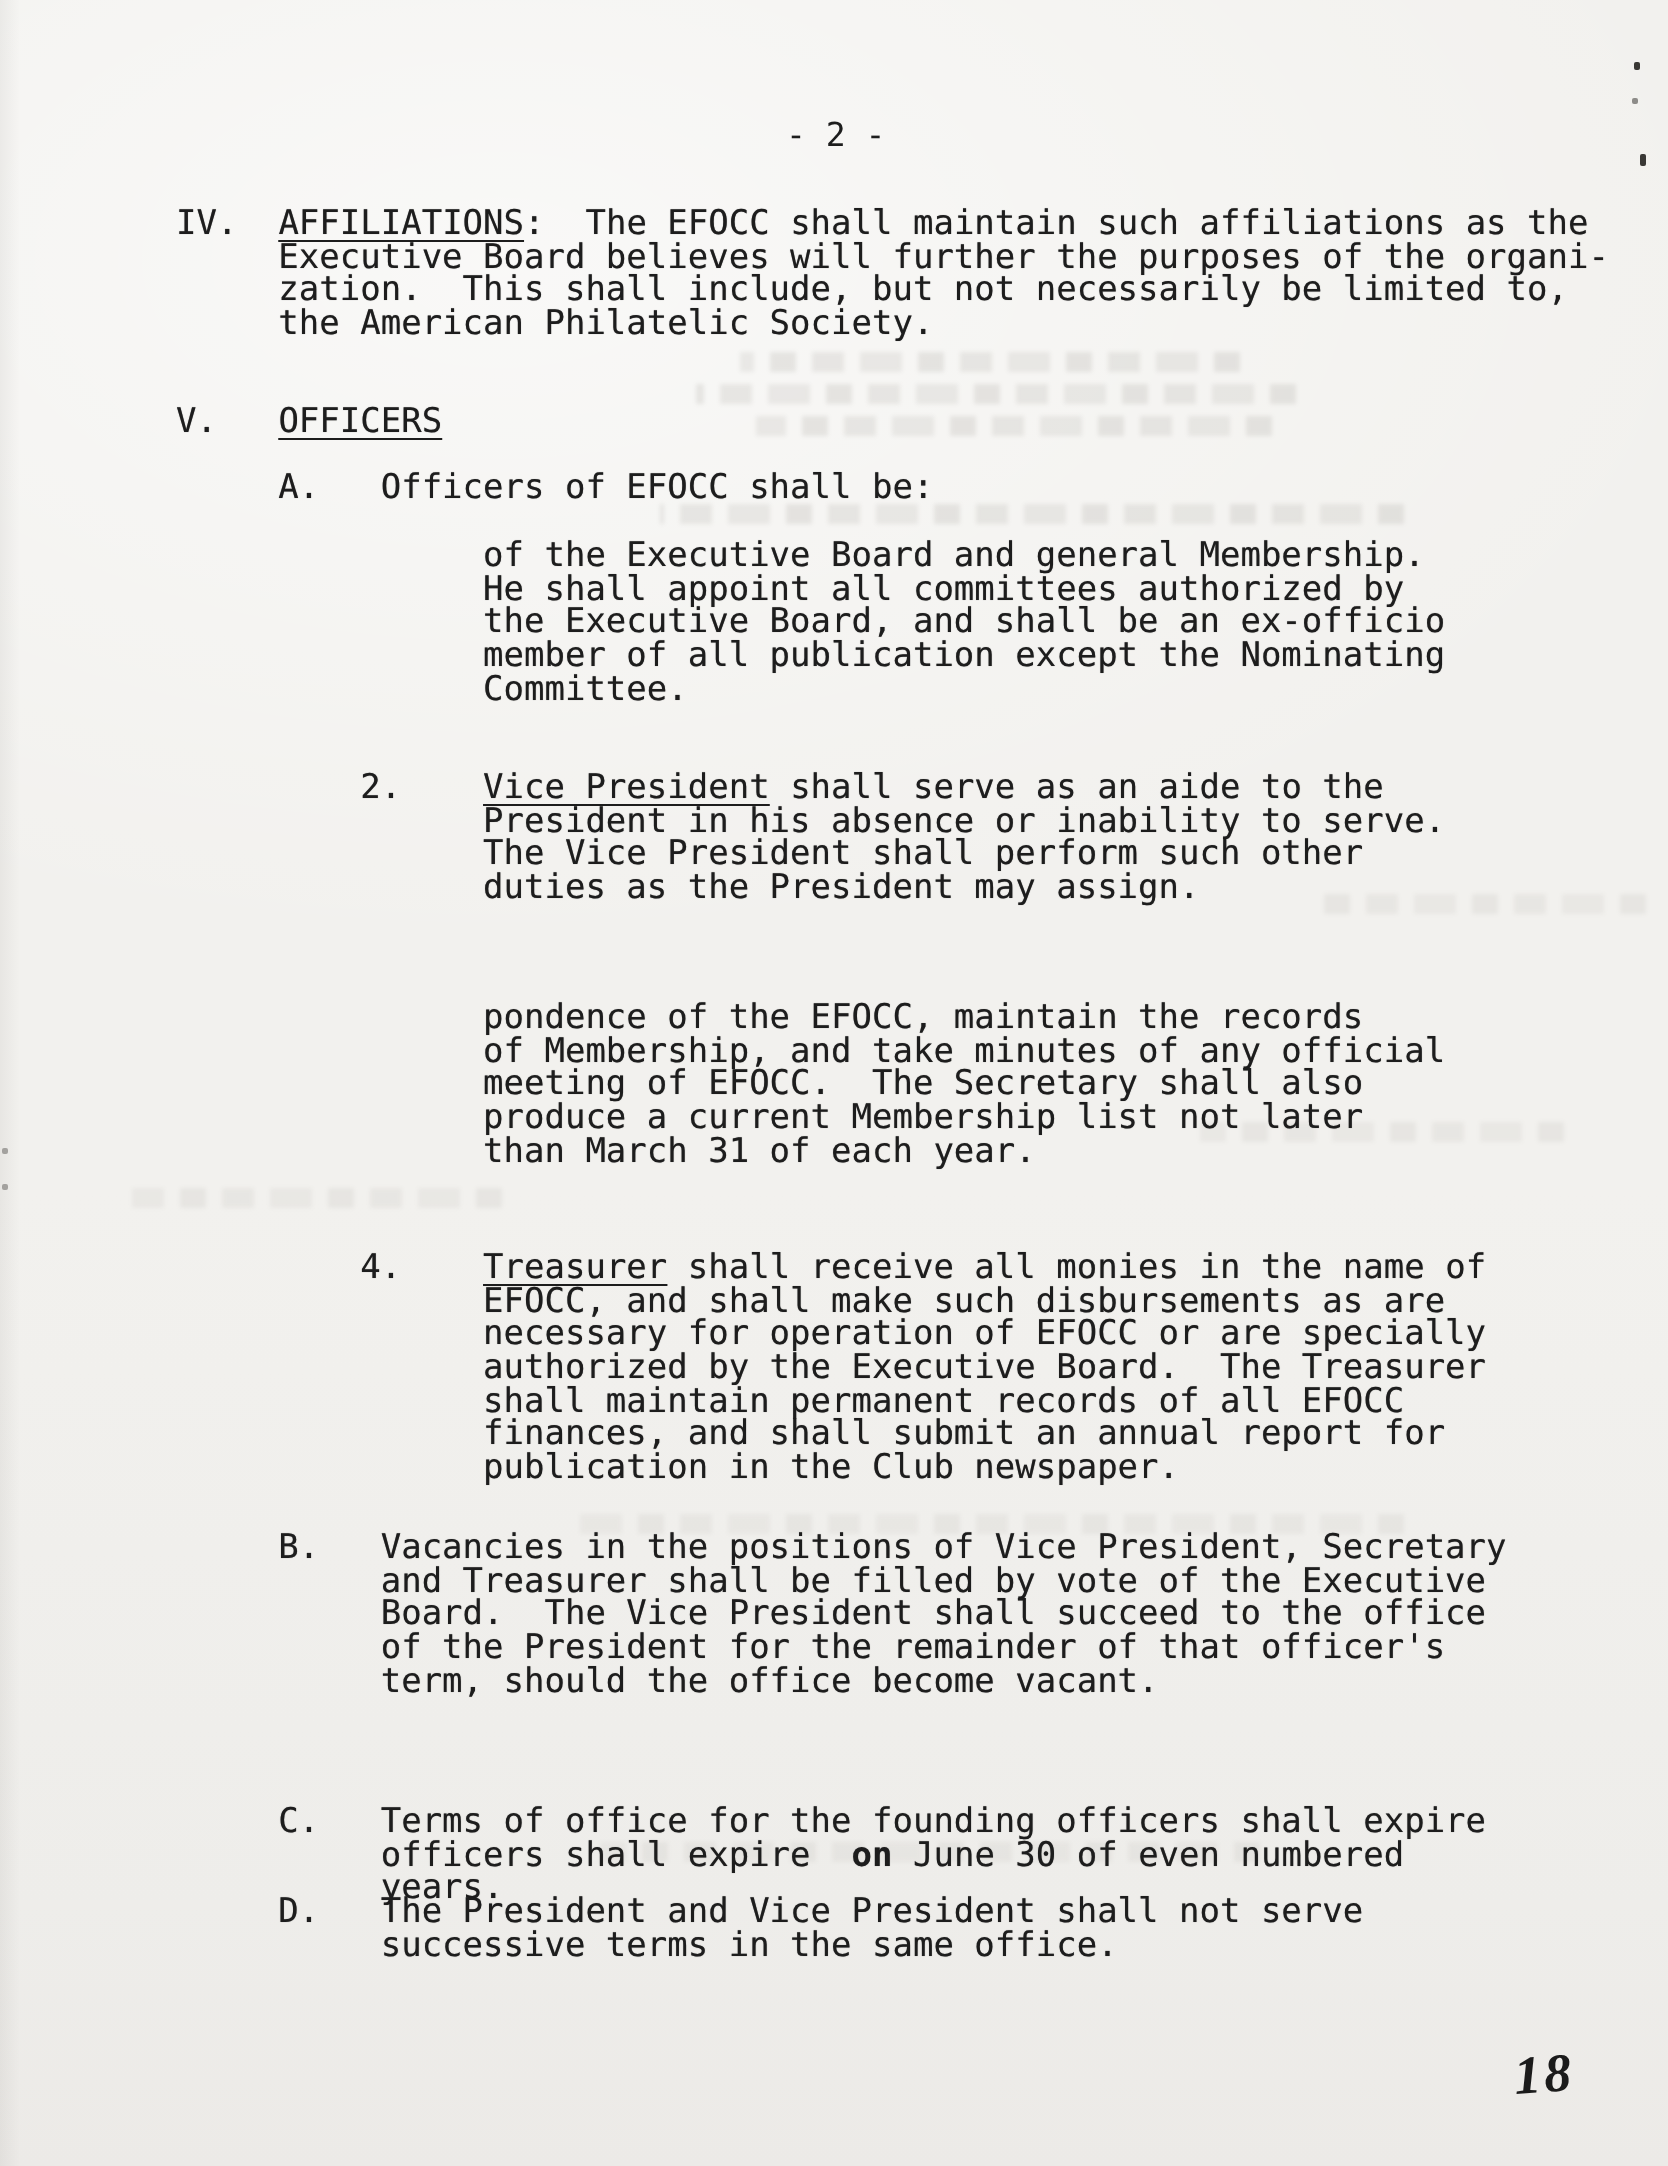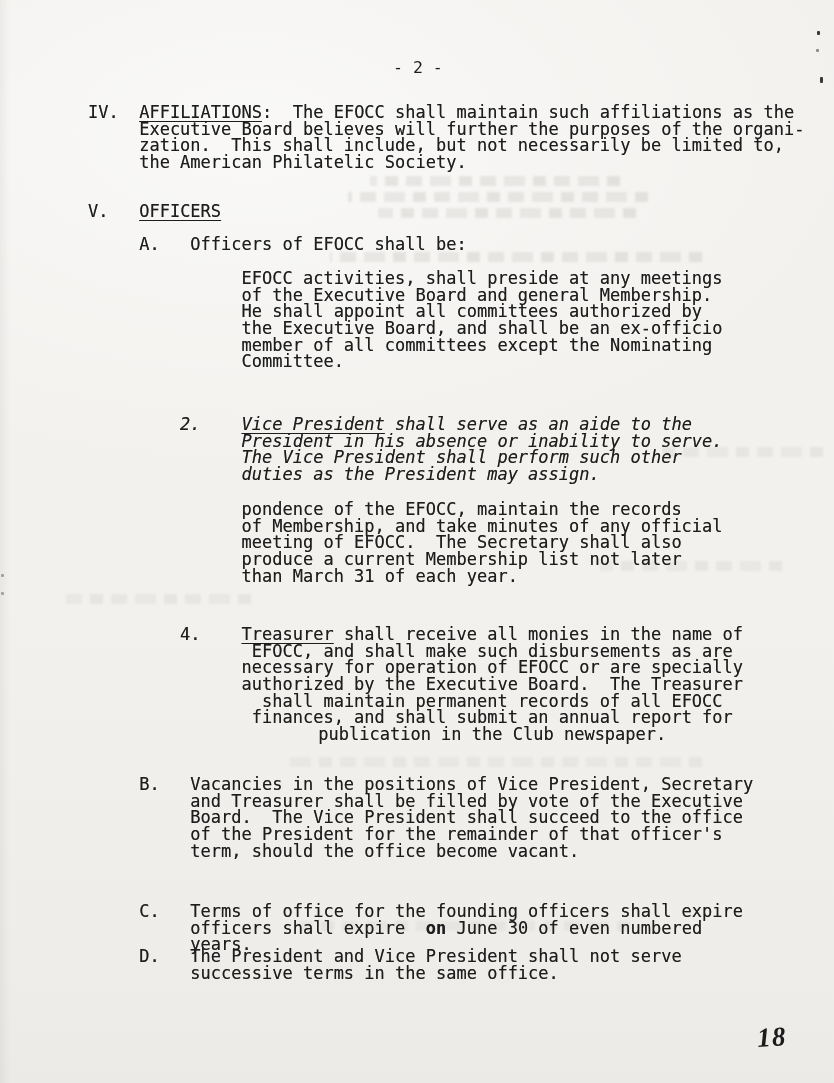--- a/index.html
+++ b/index.html
@@ -88,50 +88,49 @@
         <div class="line"><span>     zation.  This shall include, but not necessarily be limited to,</span></div>
         <div class="line"><span>     the American Philatelic Society.</span></div>
       </div>
       <div class="block" style="top: 203px;">
         <div class="line"><span>V.   </span><span class="ul">OFFICERS</span></div>
       </div>
       <div class="block" style="top: 236px;">
         <div class="line"><span>     A.   Officers of EFOCC shall be:</span></div>
       </div>
       <div class="block" style="top: 270px;">
-        <div class="line"><span>               EFOCC activities, shall preside at any meetings</span></div>
         <div class="line"><span>               of the Executive Board and general Membership.</span></div>
         <div class="line"><span>               He shall appoint all committees authorized by</span></div>
         <div class="line"><span>               the Executive Board, and shall be an ex-officio</span></div>
-        <div class="line"><span>               member of all committees except the Nominating</span></div>
+        <div class="line"><span>               member of all publication except the Nominating</span></div>
         <div class="line"><span>               Committee.</span></div>
       </div>
-      <div class="block" style="top: 416px; font-style: italic;">
+      <div class="block" style="top: 386px;">
         <div class="line"><span>         2.    </span><span class="ul">Vice President</span><span> shall serve as an aide to the</span></div>
         <div class="line"><span>               President in his absence or inability to serve.</span></div>
         <div class="line"><span>               The Vice President shall perform such other</span></div>
         <div class="line"><span>               duties as the President may assign.</span></div>
       </div>
       <div class="block" style="top: 501px;">
         <div class="line"><span>               pondence of the EFOCC, maintain the records</span></div>
         <div class="line"><span>               of Membership, and take minutes of any official</span></div>
         <div class="line"><span>               meeting of EFOCC.  The Secretary shall also</span></div>
         <div class="line"><span>               produce a current Membership list not later</span></div>
         <div class="line"><span>               than March 31 of each year.</span></div>
       </div>
-      <div class="block" style="top: 626px; text-align: center;">
+      <div class="block" style="top: 626px;">
         <div class="line"><span>         4.    </span><span class="ul">Treasurer</span><span> shall receive all monies in the name of</span></div>
         <div class="line"><span>               EFOCC, and shall make such disbursements as are</span></div>
         <div class="line"><span>               necessary for operation of EFOCC or are specially</span></div>
         <div class="line"><span>               authorized by the Executive Board.  The Treasurer</span></div>
         <div class="line"><span>               shall maintain permanent records of all EFOCC</span></div>
         <div class="line"><span>               finances, and shall submit an annual report for</span></div>
         <div class="line"><span>               publication in the Club newspaper.</span></div>
       </div>
-      <div class="block" style="top: 766px; margin-top: 10px;">
+      <div class="block" style="top: 766px;">
         <div class="line"><span>     B.   Vacancies in the positions of Vice President, Secretary</span></div>
         <div class="line"><span>          and Treasurer shall be filled by vote of the Executive</span></div>
         <div class="line"><span>          Board.  The Vice President shall succeed to the office</span></div>
         <div class="line"><span>          of the President for the remainder of that officer's</span></div>
         <div class="line"><span>          term, should the office become vacant.</span></div>
       </div>
       <div class="block" style="top: 903px;">
         <div class="line"><span>     C.   Terms of office for the founding officers shall expire</span></div>
         <div class="line"><span>          officers shall expire  </span><span class="bd">on</span><span> June 30 of even numbered</span></div>
         <div class="line"><span>          years.</span></div>

